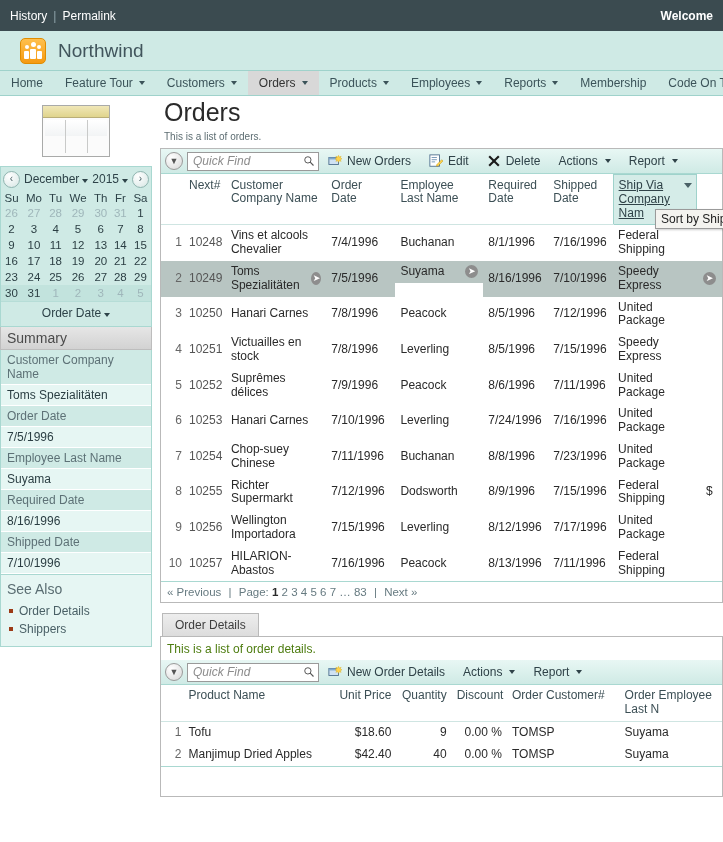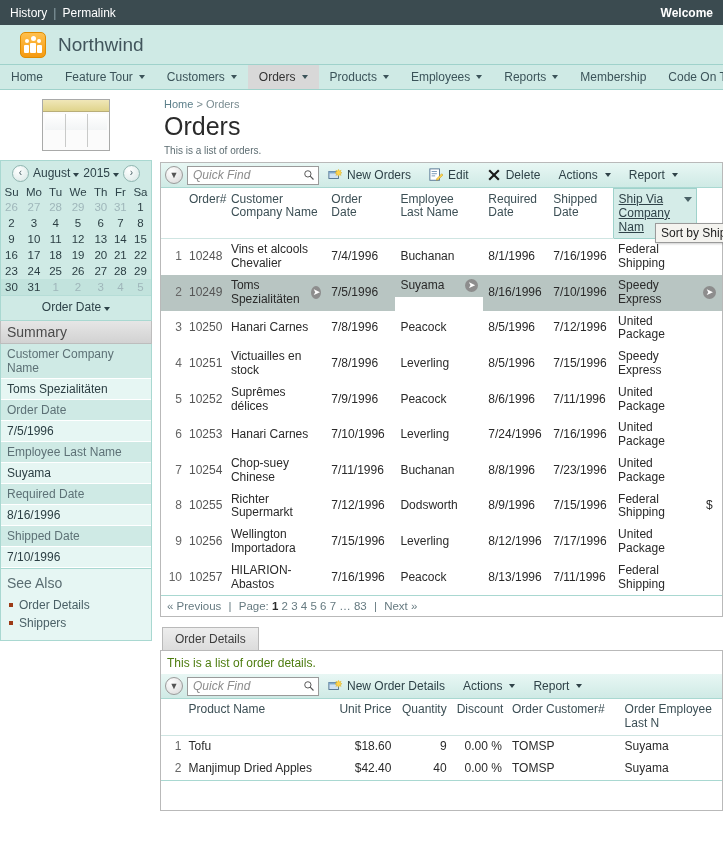--- a/index.html
+++ b/index.html
@@ -9,21 +9,21 @@
     background: #ffffff;
     font-family: "Liberation Sans", "DejaVu Sans", sans-serif;
     font-size: 12px;
     color: #333;
     overflow: hidden;
   }
   .page { position: relative; width: 723px; height: 842px; overflow: hidden; }
 
   
   .topbar {
-    height: 25px; background: #3b4b50; color: #fff;
+    height: 31px; background: #3b4b50; color: #fff;
     display: flex; align-items: center; padding: 0 10px;
     font-size: 12px;
   }
   .topbar a { color: #ffffff; text-decoration: none; }
   .topbar .sep { color: #8fa3a8; margin: 0 6px; }
   .topbar .welcome { margin-left: auto; font-weight: bold; white-space: nowrap; }
 
   
   .brandband {
     height: 39px; background: #cfeae5;
@@ -302,21 +302,21 @@
           <div class="top"></div>
             <div class="sheen"></div>
           <div class="d d1"></div>
             <div class="d d2"></div>
         </div>
       </div>
 
       <div class="cal">
         <div class="calhead">
           <div class="navbtn">‹</div>
-          <span class="mon"><span>August</span><i class="tinycaret"></i></span>
+          <span class="mon"><span>December</span><i class="tinycaret"></i></span>
           <span class="yr"><span>2015</span><i class="tinycaret"></i></span>
           <div class="navbtn">›</div>
         </div>
         <table class="caltbl">
           <thead>
               <tr id="cal-daynames">
                 <th>Su</th>
                 <th>Mo</th>
                 <th>Tu</th>
                 <th>We</th>
@@ -403,25 +403,20 @@
         <h4>See Also</h4>
         <ul id="see-also-list">
             <li>Order Details</li>
             <li>Shippers</li>
           </ul>
       </div>
     </div>
 
     <div class="content">
 
-      <div class="crumb">
-        <a href="#">Home</a>
-        <span>&gt;</span>
-        <span>Orders</span>
-      </div>
       <h1 class="title">Orders</h1>
       <div class="subtitle">This is a list of orders.</div>
 
       <div class="panel">
 
         <div class="toolbar">
           <div class="circbtn">▼</div>
           <div class="qfwrap">
             <input class="qf" type="text" placeholder="Quick Find" value="" style="">
             <svg class="mag" viewBox="0 0 16 16">
@@ -473,21 +468,21 @@
               <col style="width:66px">
                 <col style="width:84px">
                 <col style="width:62px">
               <col style="width:62px">
                 <col style="width:80px">
                 <col style="width:24px">
             </colgroup>
             <thead>
                 <tr id="grid-head">
                   <th class="num"></th>
-                  <th><span>Order#</span></th>
+                  <th><span>Next#</span></th>
                   <th><span>Customer Company Name</span></th>
                   <th><span>Order Date</span></th>
                   <th><span>Employee Last Name</span></th>
                   <th><span>Required Date</span></th>
                   <th><span>Shipped Date</span></th>
                   <th class="sorted"><span class="lnk">Ship Via Company Nam</span><i class="hdrcaret"></i></th>
                   <th></th>
                 </tr>
               </thead>
             <tbody id="grid-body">

